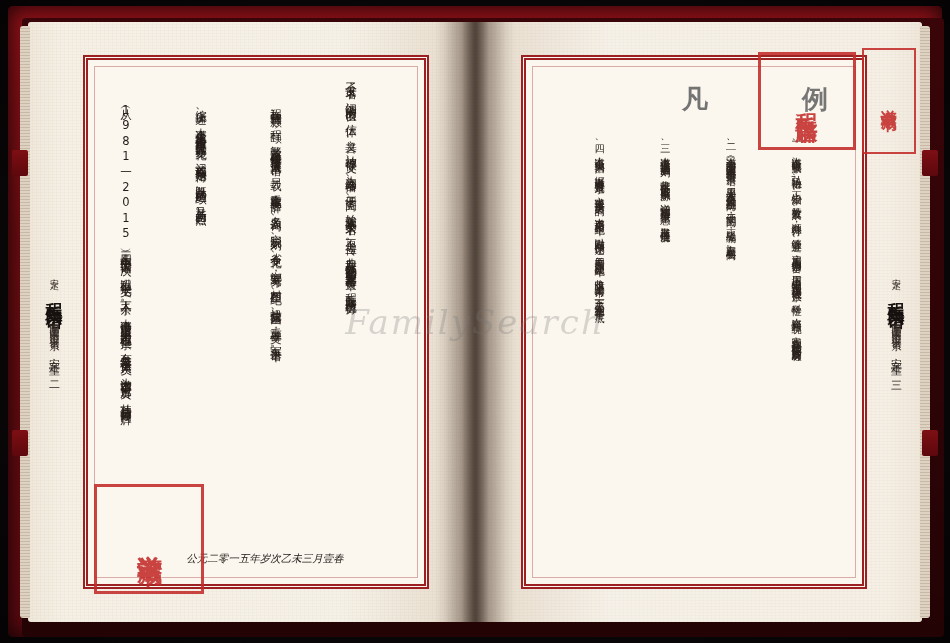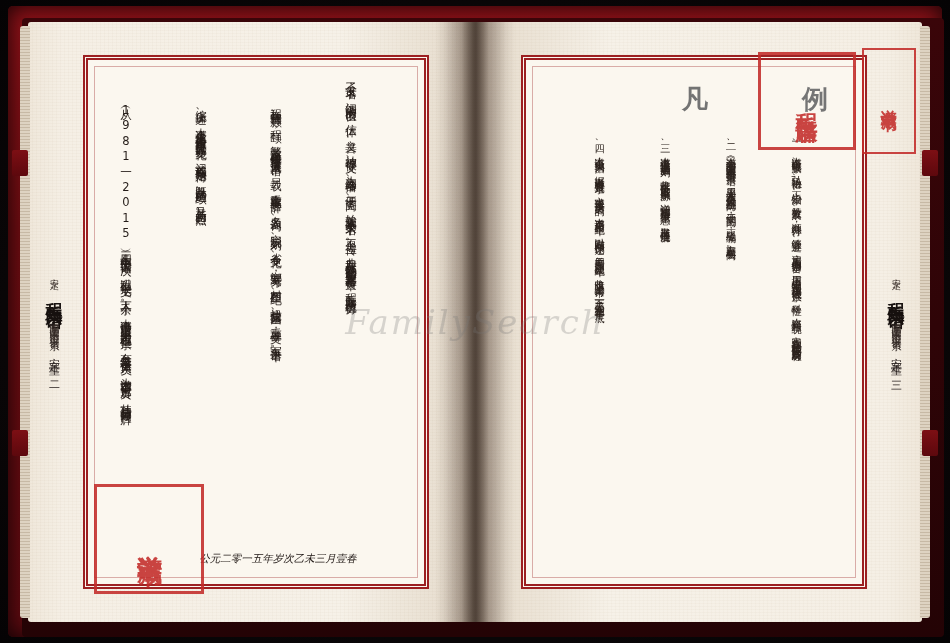--- a/index.html
+++ b/index.html
@@ -268,21 +268,21 @@
     letter-spacing: 2px;
     white-space: nowrap;
     z-index: 40;
     pointer-events: none;
     font-style: italic;
   }
 
   
   .colophon {
     position: absolute;
-    left: 105px;
+    left: 92px;
     bottom: 16px;
     width: 170px;
     writing-mode: horizontal-tb;
     text-align: center;
     font-family: "DejaVu Serif", serif;
     font-size: 10.5px;
     color: #1f1714;
     line-height: 1.8;
     z-index: 15;
     font-style: italic;

